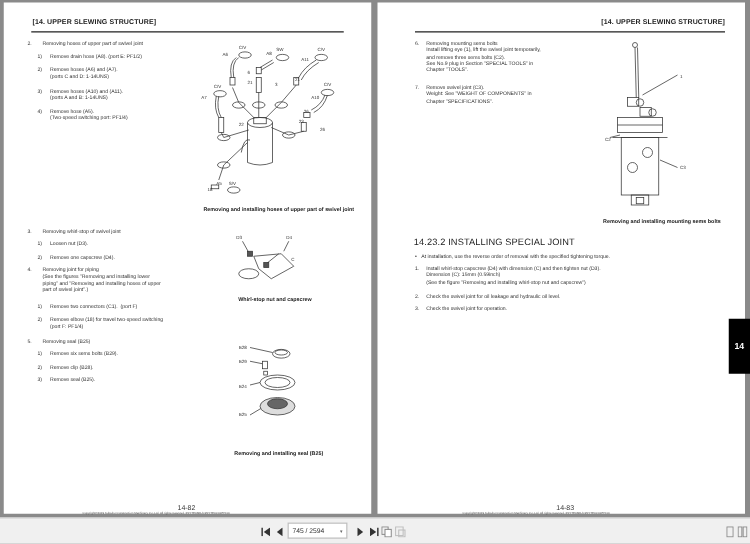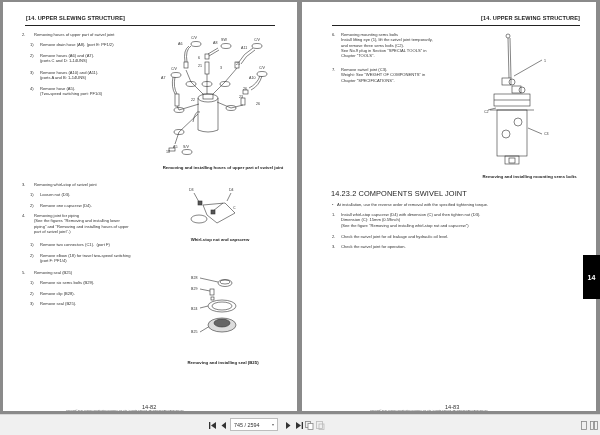--- a/index.html
+++ b/index.html
@@ -255,21 +255,21 @@
       <path d="M18 80 L62 80"></path>
       <rect x="25" y="80" width="30" height="46"></rect>
       <circle cx="46" cy="92" r="4"></circle>
         <circle cx="34" cy="104" r="4"></circle>
       <path d="M70 104 L56 98"></path>
       <rect x="33" y="126" width="14" height="8"></rect>
         <rect x="37" y="128" width="6" height="5"></rect>
     </svg>
     <div class="cap" style="left:165px;top:172px;width:125px;">Removing and installing mounting sems bolts</div>
 
-    <div class="h2" style="left:29px;top:187px;">14.23.2  COMPONENTS SWIVEL JOINT</div>
+    <div class="h2" style="left:29px;top:187px;">14.23.2  INSTALLING SPECIAL JOINT</div>
 
     <div class="txt" style="left:30px;top:200px;">•</div>
     <div class="txt" style="left:35px;top:200px;">At installation, use the reverse order of removal with the specified tightening torque.</div>
 
     <div class="txt" style="left:30px;top:210px;">1.</div>
     <div class="txt" style="left:39px;top:210px;">Install whirl-stop capscrew (D4) with dimension (C) and then tighten nut (D3).
 Dimension (C): 15mm (0.59inch)
 (See the figure "Removing and installing whirl-stop nut and capscrew")</div>
 
     <div class="txt" style="left:30px;top:232px;">2.</div>

